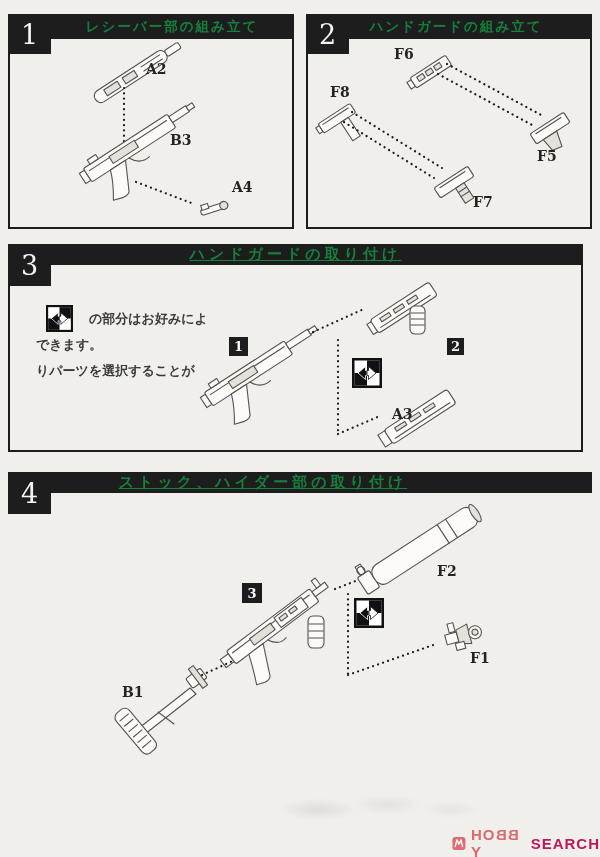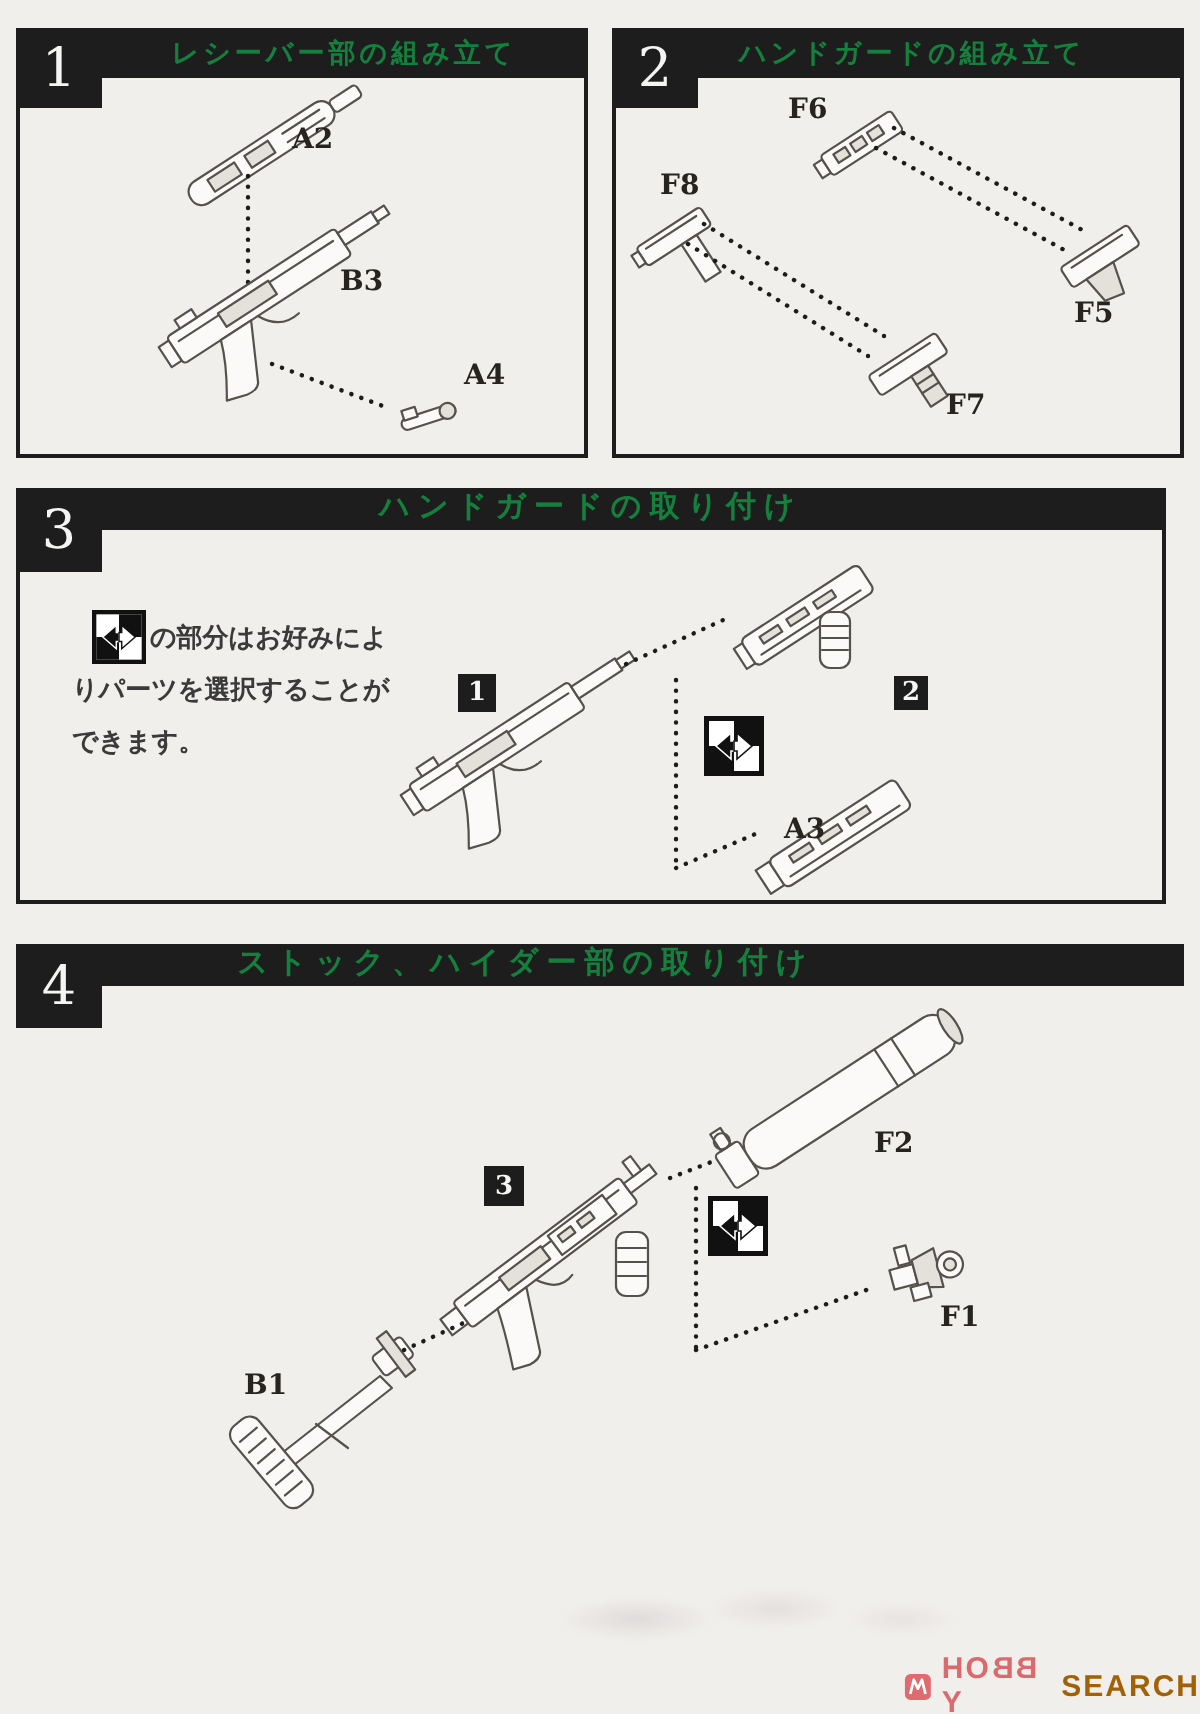--- a/index.html
+++ b/index.html
@@ -4,38 +4,38 @@
 <style>
   html,body{margin:0;padding:0;background:#e7e5e2;}
   #page{position:relative;width:600px;height:857px;background:#f1efec;overflow:hidden;
         font-family:"Liberation Sans","DejaVu Sans",sans-serif;}
   .box{position:absolute;border:2.5px solid #1d1d1d;box-sizing:border-box;}
   .bar{position:absolute;background:#1d1d1d;}
   .tab{position:absolute;background:#1d1d1d;display:flex;align-items:center;justify-content:center;
        color:#f4f4f2;font-family:"DejaVu Serif","Liberation Serif",serif;font-size:27px;}
   .title{position:absolute;color:#15803d;font-weight:bold;text-align:center;}
   .t12{font-size:13.5px;letter-spacing:2px;line-height:25px;}
-  .t34{font-size:15px;letter-spacing:4px;line-height:20px;}
+  .t34{font-size:15px;letter-spacing:4px;line-height:20px;text-decoration:underline;}
   .optnum{position:absolute;background:#1d1d1d;color:#f6f6f4;display:flex;align-items:center;
           justify-content:center;font-family:"DejaVu Serif","Liberation Serif",serif;
           font-weight:bold;font-size:13px;}
   .art{position:absolute;}
   .lineart{stroke:#55514c;stroke-width:1.1;fill:#fbfaf8;stroke-linejoin:round;stroke-linecap:round;}
   .facet{fill:#e4e1db;}
   .nof{fill:none;}
   .dots{fill:none;stroke:#1c1c1c;stroke-width:2.2;stroke-linecap:round;stroke-dasharray:0.1 5.2;}
   .plabel{font-family:"DejaVu Serif","Liberation Serif",serif;font-weight:bold;font-size:14px;fill:#27241f;stroke:none;}
   .note{position:absolute;left:36px;top:305px;width:180px;color:#3a3a3a;font-weight:bold;
         font-size:13px;line-height:26px;}
-  .note .l1{padding-left:10px;display:flex;align-items:flex-end;gap:2px;}
+  .note .l1{padding-left:10px;display:flex;align-items:flex-end;gap:16px;}
   .selicon{display:inline-block;}
   .footerlogo{position:absolute;left:452px;top:826px;display:flex;align-items:center;gap:5px;}
   .logoword{font-size:15px;font-weight:bold;letter-spacing:1px;color:#d96b6f;}
   .logoword .flip{display:inline-block;transform:scaleX(-1);}
-  .logoword2{font-size:15px;font-weight:600;letter-spacing:1px;color:#a16207;}
+  .logoword2{font-size:15px;font-weight:600;letter-spacing:1px;color:#be185d;}
   .bleed{position:absolute;left:272px;top:782px;width:210px;height:50px;filter:blur(1.5px);
     background:
       radial-gradient(55px 15px at 22% 55%, rgba(150,140,148,.20), transparent 70%),
       radial-gradient(48px 14px at 55% 45%, rgba(150,140,148,.15), transparent 70%),
       radial-gradient(40px 12px at 85% 55%, rgba(168,148,150,.13), transparent 70%);}
 </style>
 </head>
 <body>
 
 <div id="page">
@@ -179,22 +179,22 @@
     <div class="l1">
       <svg class="selicon" width="27" height="27" viewBox="0 0 30 30">
         <rect x="1.2" y="1.2" width="27.6" height="27.6" fill="#fff" stroke="#111" stroke-width="2.4"></rect>
         <rect x="15" y="2.4" width="12.6" height="12.6" fill="#111"></rect>
         <rect x="2.4" y="15" width="12.6" height="12.6" fill="#111"></rect>
         <path d="M13.5,8.5 L6,15 L13.5,21.5 L13.5,17.5 L15,17.5 L15,12.5 L13.5,12.5 Z" fill="#111" stroke="#fff" stroke-width="0.8"></path>
         <path d="M16.5,8.5 L24,15 L16.5,21.5 L16.5,17.5 L15,17.5 L15,12.5 L16.5,12.5 Z" fill="#fff" stroke="#111" stroke-width="0.8"></path>
       </svg>
       <span>の部分はお好みによ</span>
     </div>
+    <div>できます。</div>
     <div>りパーツを選択することが</div>
-    <div>できます。</div>
   </div>
 
   <div class="optnum" style="left:229px;top:337px;width:19px;height:19px;">1</div>
   <div class="optnum" style="left:447px;top:338px;width:17px;height:17px;">2</div>
 
   <svg class="art" style="left:352px;top:358px;" width="30" height="30" viewBox="0 0 30 30">
     <rect x="1.2" y="1.2" width="27.6" height="27.6" fill="#fff" stroke="#111" stroke-width="2.6"></rect>
     <rect x="15" y="2.4" width="12.6" height="12.6" fill="#111"></rect>
     <rect x="2.4" y="15" width="12.6" height="12.6" fill="#111"></rect>
     <path d="M13.5,8.5 L6,15 L13.5,21.5 L13.5,17.5 L15,17.5 L15,12.5 L13.5,12.5 Z" fill="#111" stroke="#fff" stroke-width="0.8"></path>

